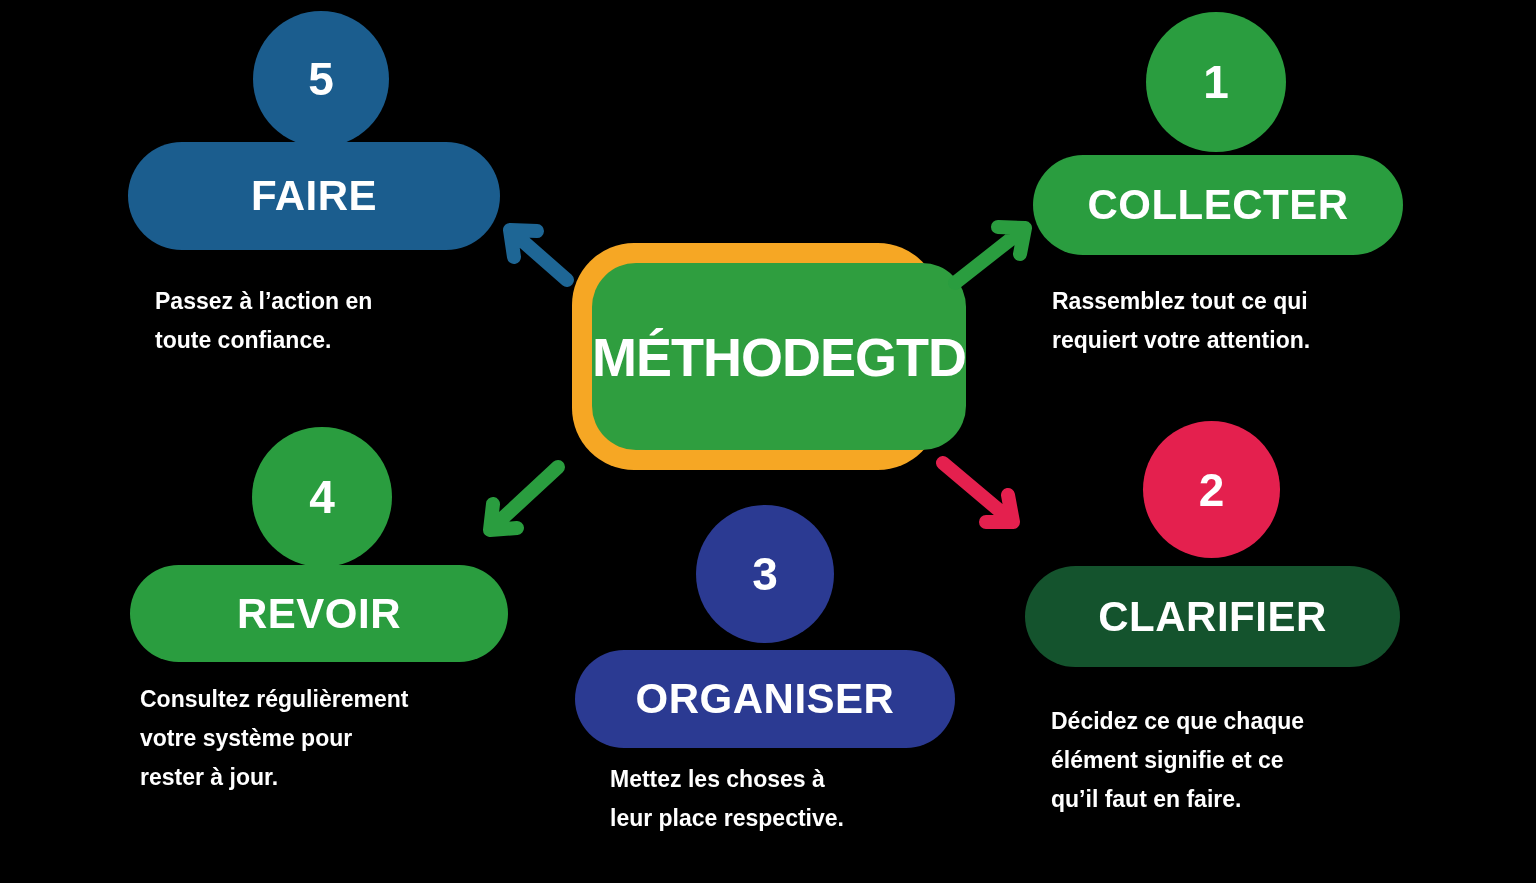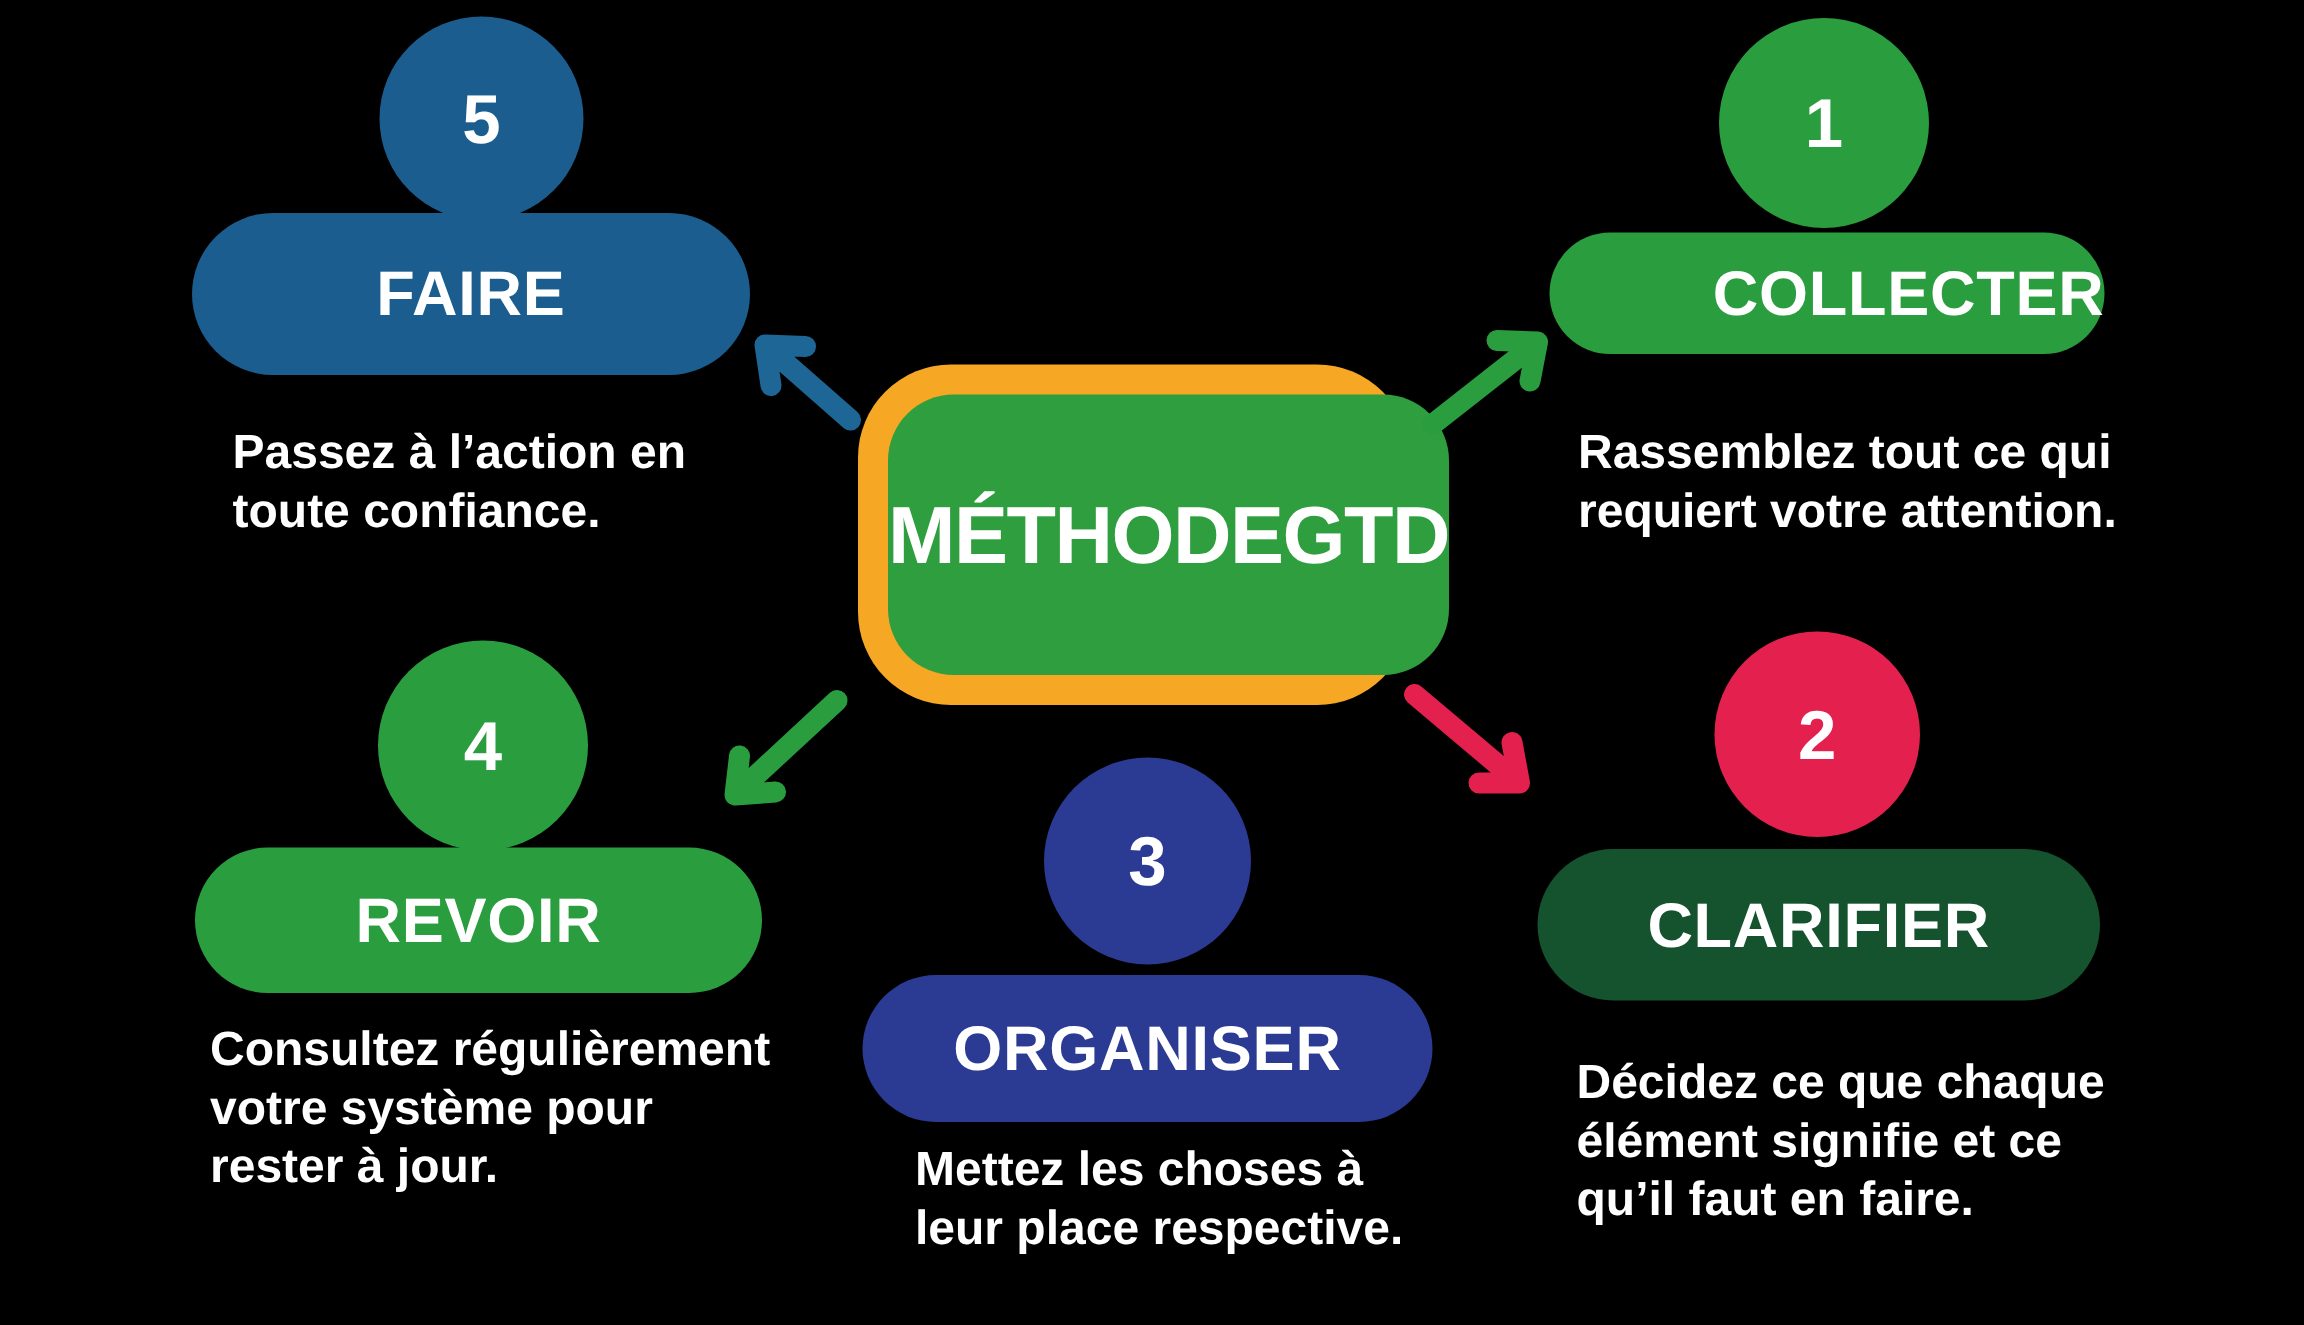--- a/index.html
+++ b/index.html
@@ -35,32 +35,32 @@
     position: absolute;
     border-radius: 999px;
     display: flex;
     align-items: center;
     justify-content: center;
     font-weight: 700;
     font-size: 42px;
     letter-spacing: 0.5px;
     color: #fff;
   }
-  .p1 { left: 1033px; top: 155px; width: 370px; height: 81px; justify-content: flex-end; }
+  .p1 { left: 1033px; top: 155px; width: 370px; height: 100px; }
   .p2 { left: 1025px; top: 566px; width: 375px; height: 101px; }
   .p3 { left: 575px;  top: 650px; width: 380px; height: 98px; }
   .p4 { left: 130px;  top: 565px; width: 378px; height: 97px; }
   .p5 { left: 128px;  top: 142px; width: 372px; height: 108px; }
 
   
   .desc {
     position: absolute;
     margin: 0;
     font-weight: 700;
-    font-size: 32px;
+    font-size: 23px;
     line-height: 39px;
     white-space: pre-line;
     color: #fff;
   }
   .d1 { left: 1052px; top: 282px; }
   .d2 { left: 1051px; top: 702px; }
   .d3 { left: 610px;  top: 760px; }
   .d4 { left: 140px;  top: 680px; }
   .d5 { left: 155px;  top: 282px; }
 

